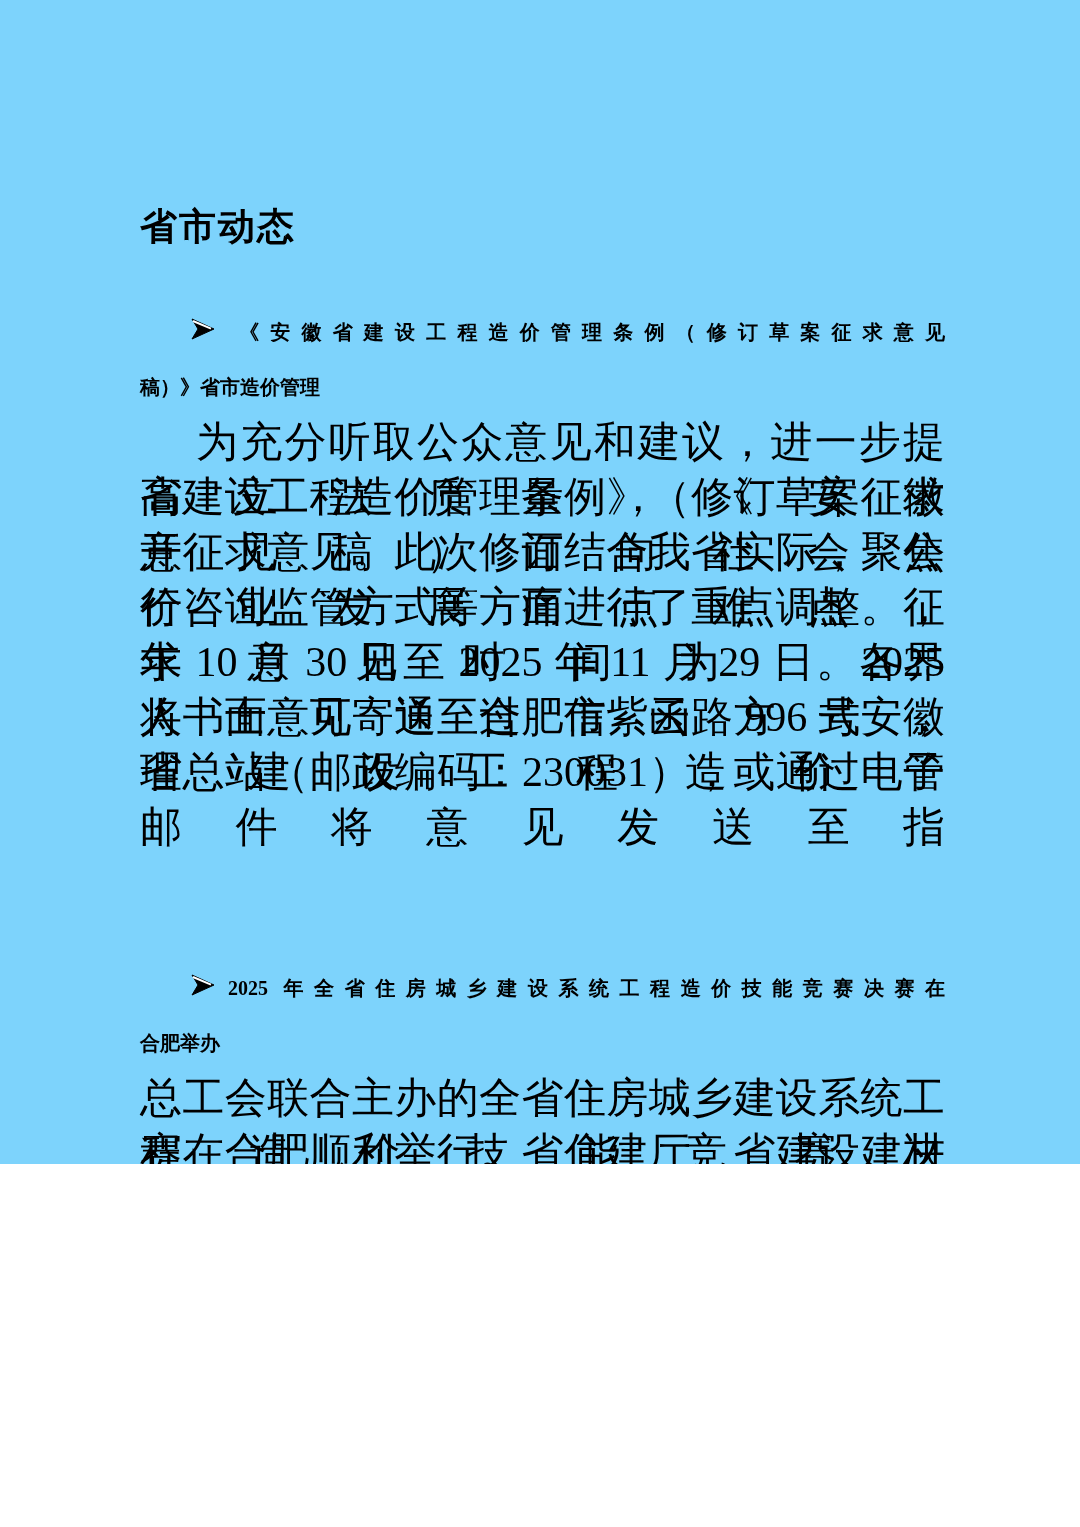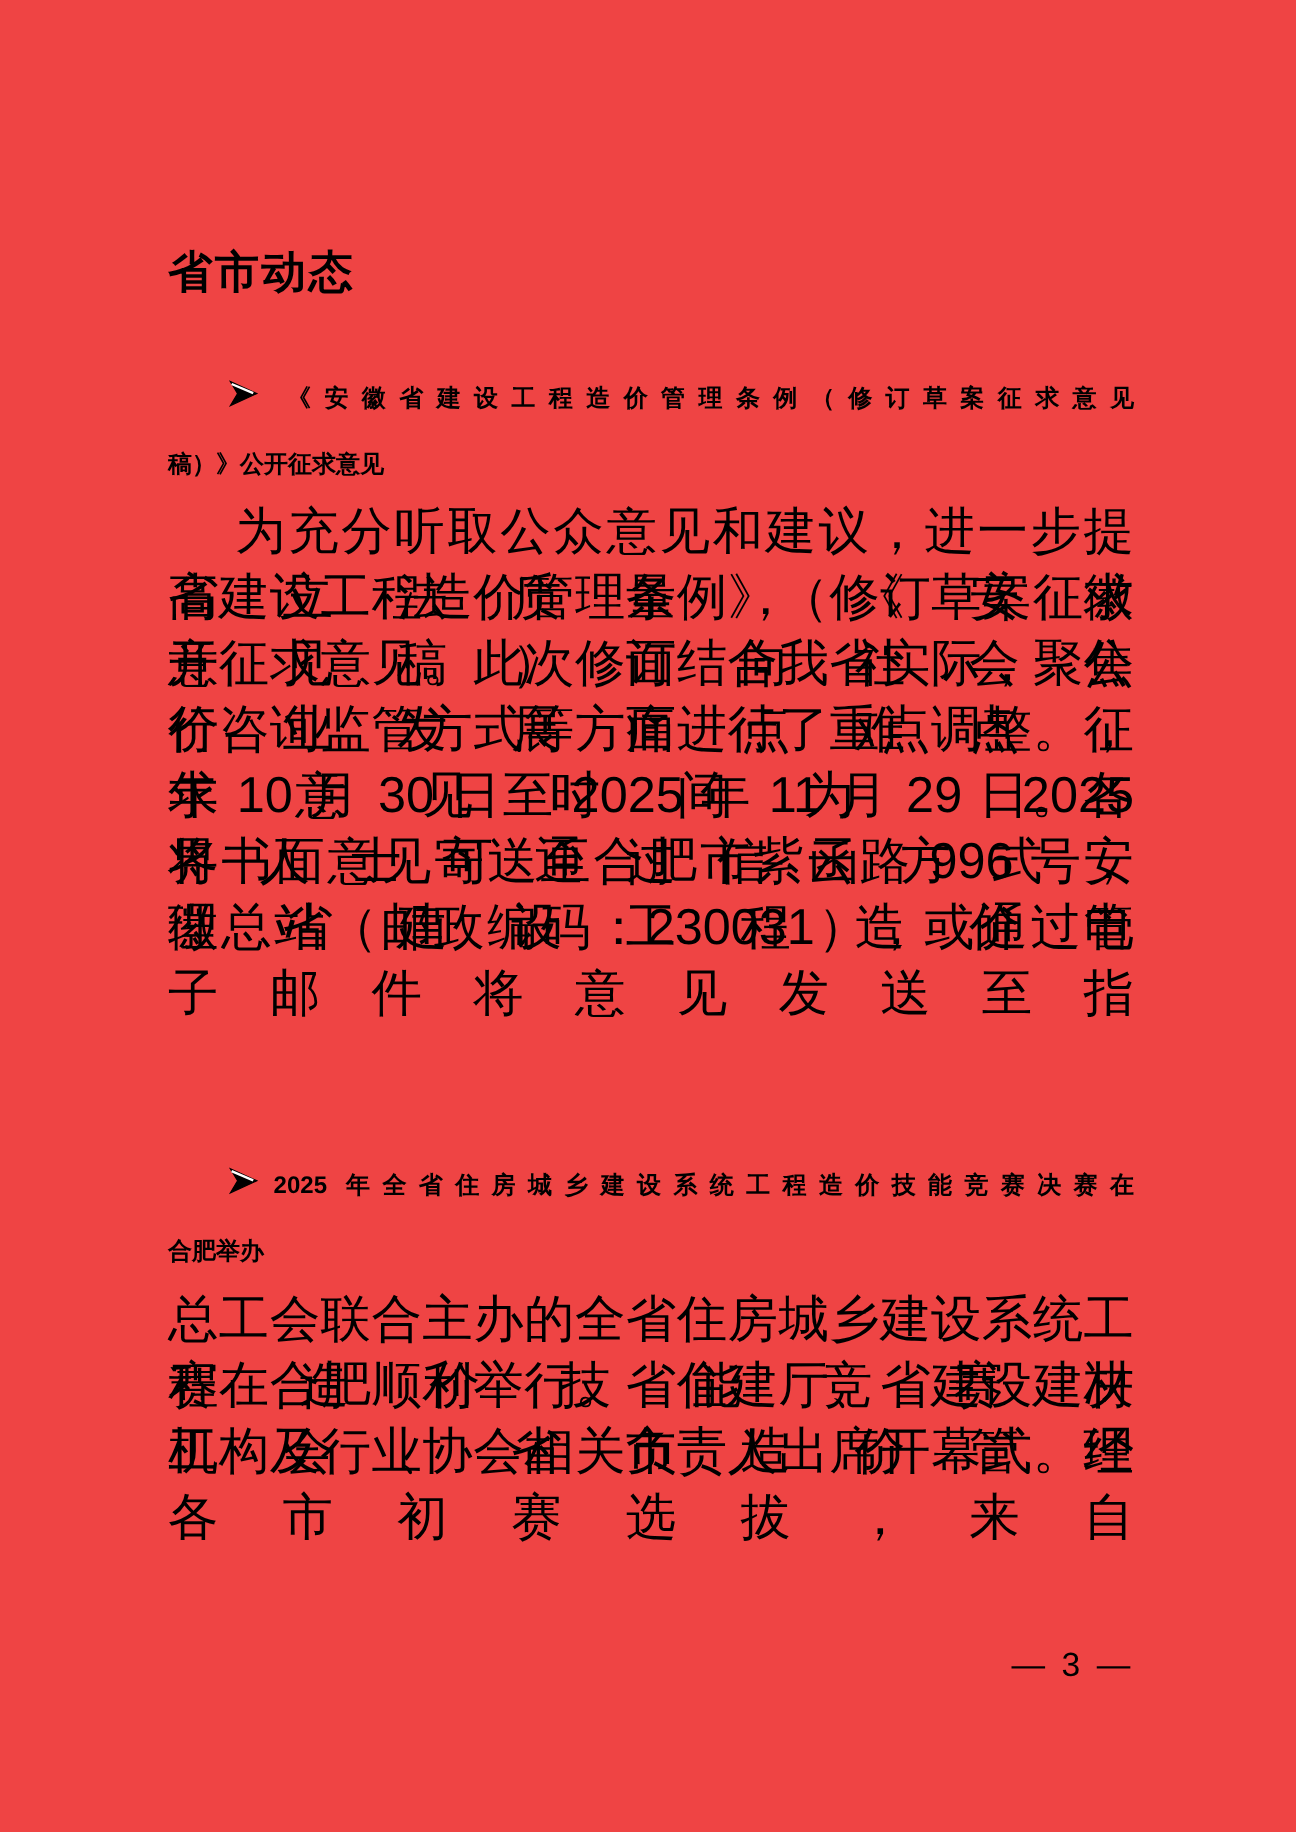--- a/index.html
+++ b/index.html
@@ -1,22 +1,22 @@
 <!DOCTYPE html>
 <html><head>
 <meta charset="utf-8">
 <style>
   html, body { margin: 0; padding: 0; background: #ffffff; }
   .page {
     position: relative;
     width: 1080px;
-    height: 1527px;
-    background: #ef4444;
+    height: 1164px;
+    background: #7dd3fc;
     color: #000000;
-    font-family: Liberation Sans, sans-serif;
+    font-family: Liberation Serif, serif;
     overflow: hidden;
   }
   .doc-title {
     position: absolute;
     left: 140px;
     top: 199px;
     margin: 0;
     font-size: 37px;
     line-height: 55px;
     font-weight: bold;
@@ -75,21 +75,21 @@
 
   <section class="article article-1">
     <div class="line h-line h-first just">
       <span class="bullet">
         <svg width="26" height="26" viewBox="0 0 26 26" xmlns="http://www.w3.org/2000/svg">
           <polygon points="2,3 24,13 2,23 8,13" fill="#000000" stroke="#000000" stroke-width="1" stroke-linejoin="miter"></polygon>
           <polyline points="3,5 21,12.6" stroke="#ffffff" stroke-width="2" fill="none"></polyline>
         </svg>
       </span><span>《安徽省建设工程造价管理条例（修订草案征求意见</span>
     </div>
-    <div class="line h-line">稿）》公开征求意见</div>
+    <div class="line h-line">稿）》省市造价管理</div>
 
     <div class="line just indent">为充分听取公众意见和建议，进一步提高立法质量，《安徽</div>
     <div class="line just">省建设工程造价管理条例》（修订草案征求意见稿）面向社会公</div>
     <div class="line just">开征求意见。此次修订结合我省实际，聚焦行业发展痛点难点，</div>
     <div class="line just">价咨询监管方式等方面进行了重点调整。征求意见时间为 2025</div>
     <div class="line just">年 10 月 30 日至 2025 年 11 月 29 日。各界人士可通过信函方式，</div>
     <div class="line just">将书面意见寄送至合肥市紫云路 996 号安徽省建设工程造价管</div>
     <div class="line just">理总站（邮政编码：230031），或通过电子邮件将意见发送至指</div>
   </section>
 

